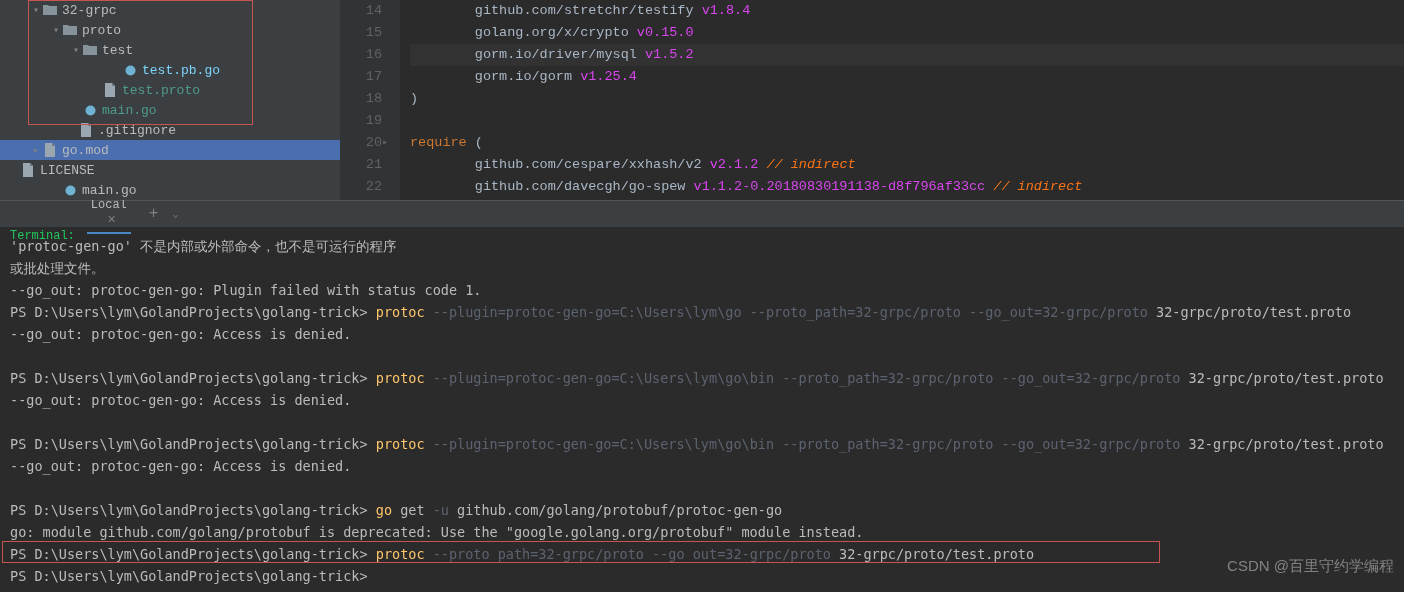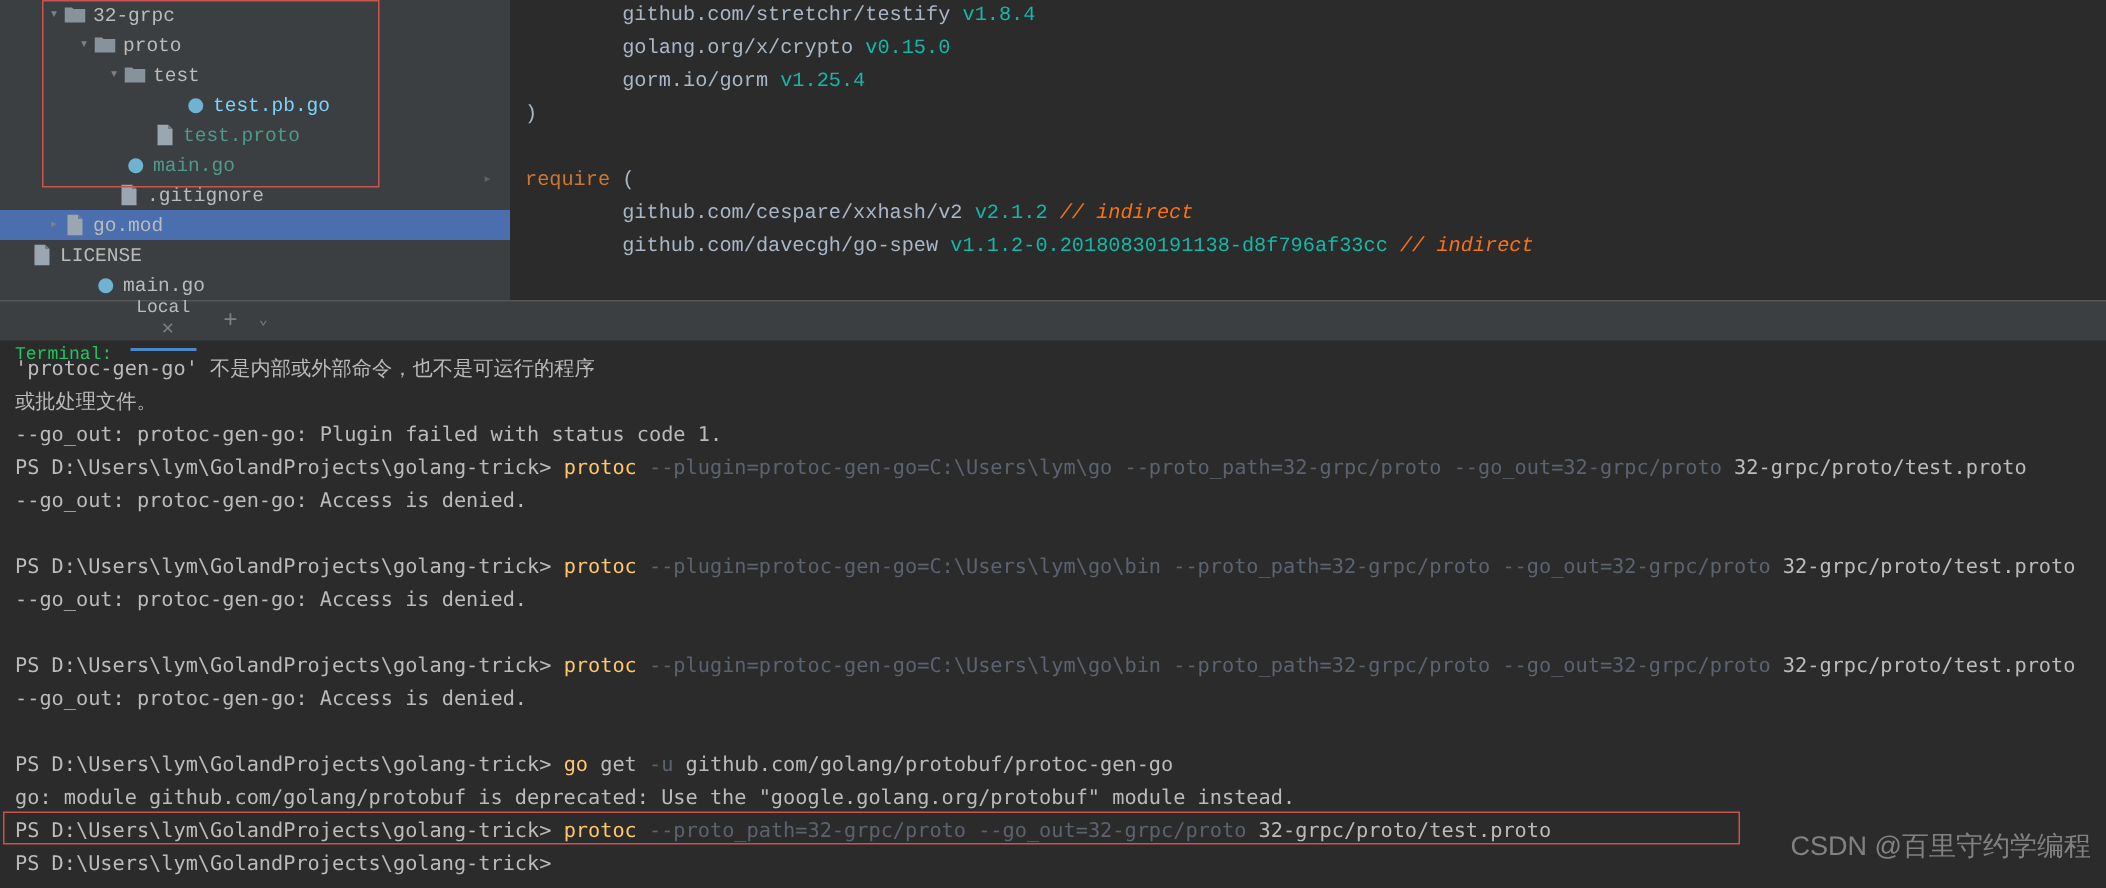--- a/index.html
+++ b/index.html
@@ -77,21 +77,21 @@
 .gutter-line { height: 22px; position: relative; }
 .code-area {
   flex: 1;
   padding-left: 10px;
   line-height: 22px;
   position: relative;
 }
 .code-line { height: 22px; white-space: pre; }
 .hl-line { background: #323232; }
 .kw { color: #cc7832; }
-.ver { color: #14b8a6; }
+.ver { color: #d946ef; }
 .cmt { color: #f97316; font-style: italic; }
 .fold-marker {
   position: absolute;
   left: -18px;
   color: #606366;
   font-size: 10px;
 }
 
 .terminal-panel {
   background: #2b2b2b;
@@ -133,21 +133,21 @@
 .white { color: #bbbbbb; }
 .term-highlight {
   position: absolute;
   border: 1px solid #c75450;
   pointer-events: none;
 }
 .watermark {
   position: absolute;
   right: 10px;
   bottom: 16px;
-  font-size: 18px;
+  font-size: 15px;
   color: rgba(200,200,200,0.55);
   font-family: sans-serif;
 }
 </style>
 </head>
 <body>
 
 <div class="main-area">
   <div class="sidebar">
     <div class="sidebar-highlight"></div>
@@ -242,23 +242,35 @@
           <span class="icon">
             <svg width="13" height="13">
               <circle cx="6.5" cy="6.5" r="5" fill="#6fb3d2"></circle>
             </svg>
           </span>
           <span class="tree-label ">main.go</span>
         </div>
       </div>
   </div>
   <div class="editor">
+    <div class="gutter" id="gutter">
+        <div class="gutter-line">14</div>
+        <div class="gutter-line">15</div>
+        <div class="gutter-line">16</div>
+        <div class="gutter-line">17</div>
+        <div class="gutter-line">18</div>
+        <div class="gutter-line">19</div>
+        <div class="gutter-line">20</div>
+        <div class="gutter-line">21</div>
+        <div class="gutter-line">22</div>
+      </div>
     <div class="code-area" id="code">
         <div class="code-line">        github.com/stretchr/testify <span class="ver">v1.8.4</span></div>
         <div class="code-line">        golang.org/x/crypto <span class="ver">v0.15.0</span></div>
+        <div class="code-line hl-line">        gorm.io/driver/mysql <span class="ver">v1.5.2</span></div>
         <div class="code-line">        gorm.io/gorm <span class="ver">v1.25.4</span></div>
         <div class="code-line">)</div>
         <div class="code-line"></div>
         <div class="code-line"><span class="fold-marker">▸</span><span class="kw">require</span> (</div>
         <div class="code-line">        github.com/cespare/xxhash/v2 <span class="ver">v2.1.2</span> <span class="cmt">// indirect</span></div>
         <div class="code-line">        github.com/davecgh/go-spew <span class="ver">v1.1.2-0.20180830191138-d8f796af33cc</span> <span class="cmt">// indirect</span></div>
       </div>
   </div>
 </div>
 

